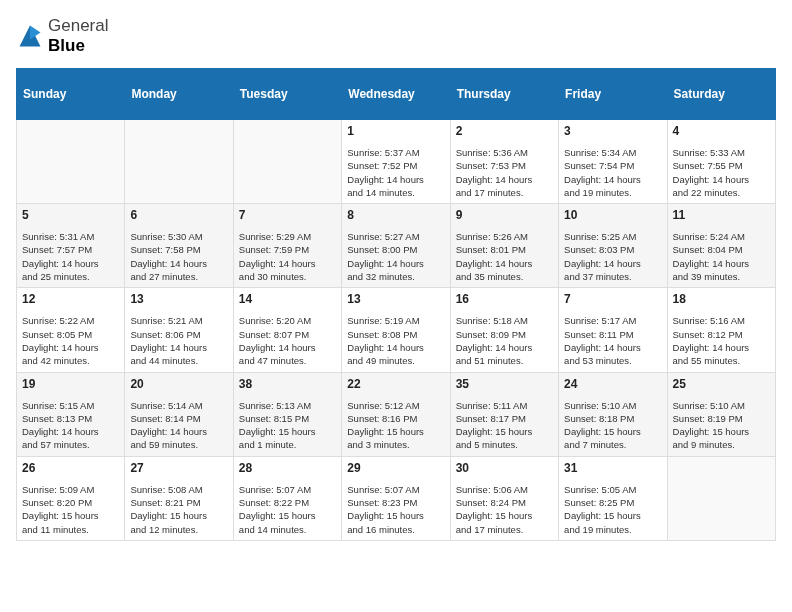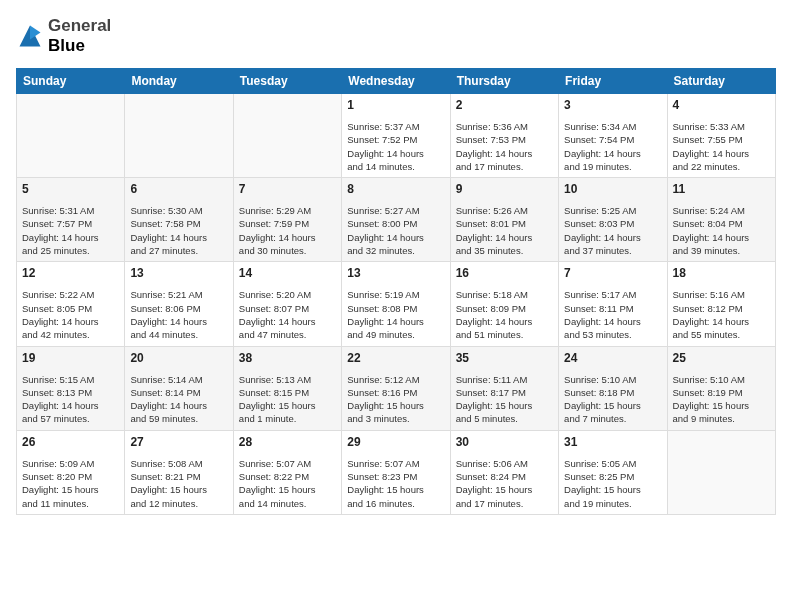--- a/index.html
+++ b/index.html
@@ -41,21 +41,21 @@
     .calendar {
       width: 100%;
       border-collapse: collapse;
       border: 1px solid #ccc;
     }
     .calendar th {
       background-color: #1a6faf;
       color: #fff;
       font-size: 12px;
       font-weight: bold;
-      padding: 5px 6px;
+      padding: 18px 6px;
       text-align: left;
       border: 1px solid #1a6faf;
     }
     .calendar td {
       vertical-align: top;
       padding: 4px 5px;
       font-size: 10px;
       color: #333;
       border: 1px solid #ddd;
       width: calc(100% / 7);
@@ -87,21 +87,21 @@
 </head>
 <body>
 
 <div class="header">
   <div class="logo">
     <svg class="logo-icon" viewBox="0 0 32 32">
       <polygon points="16,4 28,28 4,28" fill="#1a6faf"></polygon>
       <polygon points="16,4 28,12 16,20" fill="#2a8fd4"></polygon>
     </svg>
     <div>
-      <span style="font-size:17px;font-weight:bold;color:#444;">General</span><br>
+      <span style="font-size:17px;font-weight:normal;color:#444;">General</span><br>
       <span style="font-size:17px;font-weight:bold;color:#000000;">Blue</span>
     </div>
   </div>
 </div>
 
 <table class="calendar">
   <thead>
     <tr>
     <th>Sunday</th>
         <th>Monday</th>

